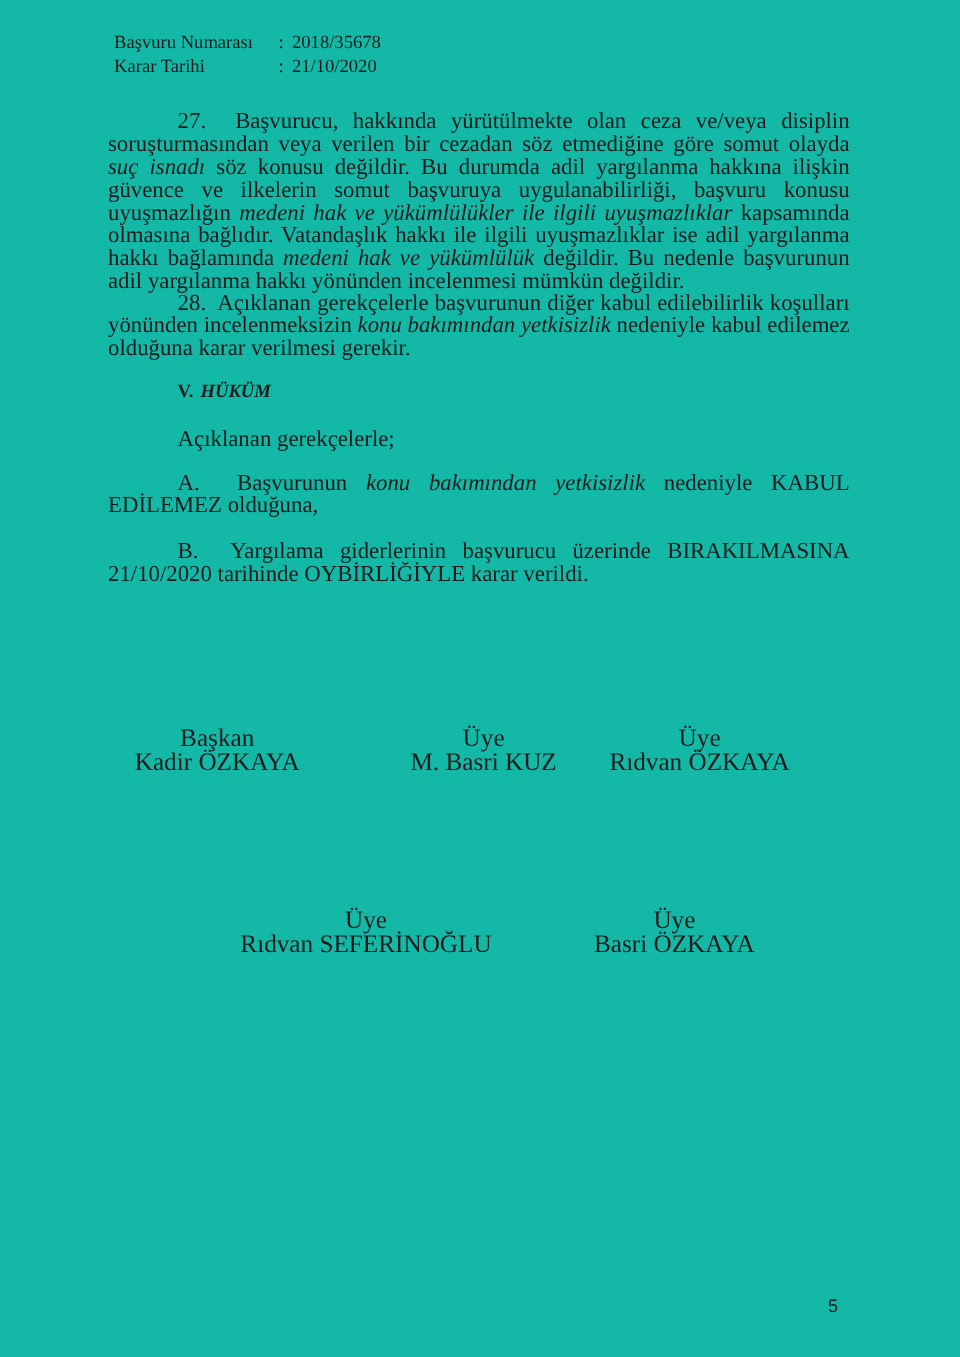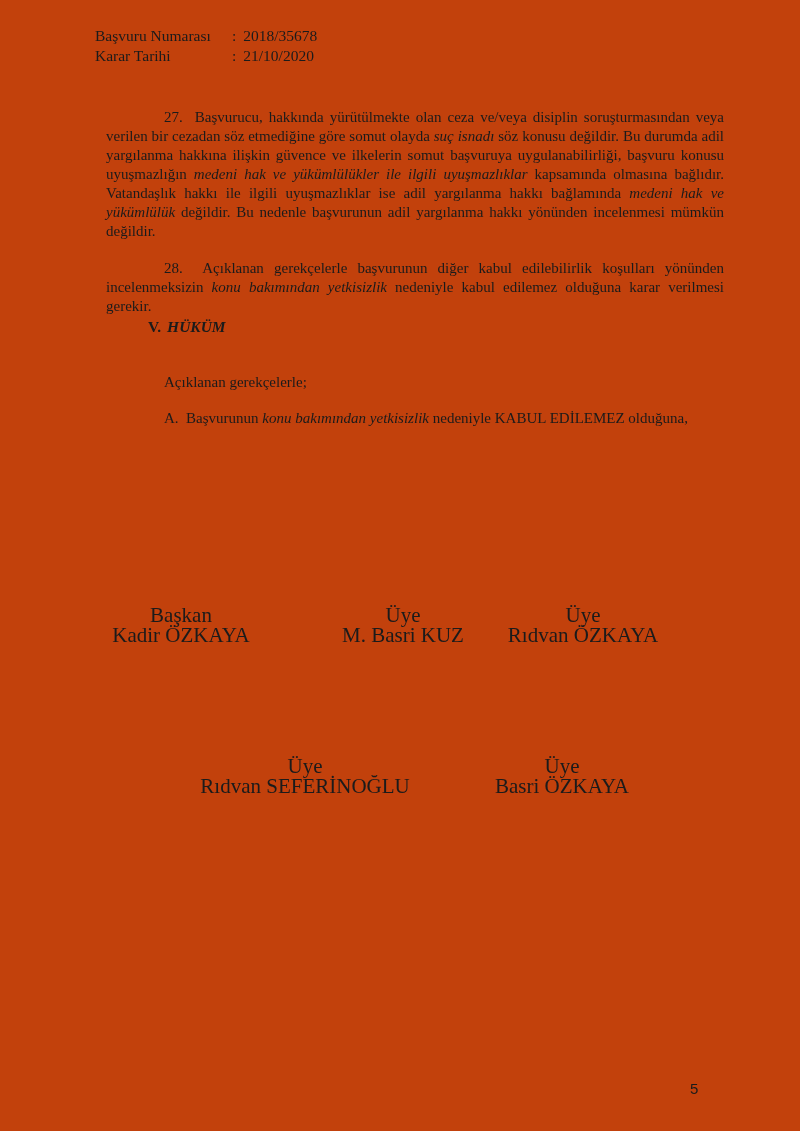--- a/index.html
+++ b/index.html
@@ -1,20 +1,20 @@
 <!DOCTYPE html>
 <html lang="tr"><head>
 <meta charset="utf-8">
 <style>
   html, body { margin: 0; padding: 0; background: #ffffff; }
   .page {
     position: relative;
     width: 800px;
     height: 1131px;
-    background: #c2410c;
+    background: #14b8a6;
     color: #1b1b1b;
     font-family: "Liberation Serif", serif;
     overflow: hidden;
   }
   
   .doc-header {
     position: absolute;
     left: 95px;
     top: 26px;
     font-size: 15.5px;
@@ -22,25 +22,25 @@
   }
   .hrow { display: flex; }
   .hlabel { width: 137px; }
   .hsep { margin-right: 7px; }
 
   
   .para {
     position: absolute;
     left: 90px;
     width: 618px;
-    font-size: 15px;
+    font-size: 19px;
     line-height: 19px;
     text-align: justify;
     text-indent: 58px;
-    margin: 16px;
+    margin: 0;
   }
   .para i { font-style: italic; }
 
   .section-heading {
     position: absolute;
     left: 148px;
     font-size: 15.5px;
     line-height: 19px;
     font-weight: bold;
     margin: 0;
@@ -87,20 +87,21 @@
   <p class="para" style="top:92px"><span>27.&nbsp; Başvurucu, hakkında yürütülmekte olan ceza ve/veya disiplin soruşturmasından veya verilen bir cezadan söz etmediğine göre somut olayda </span><i>suç isnadı</i><span> söz konusu değildir. Bu durumda adil yargılanma hakkına ilişkin güvence ve ilkelerin somut başvuruya uygulanabilirliği, başvuru konusu uyuşmazlığın </span><i>medeni hak ve yükümlülükler ile ilgili uyuşmazlıklar</i><span> kapsamında olmasına bağlıdır. Vatandaşlık hakkı ile ilgili uyuşmazlıklar ise adil yargılanma hakkı bağlamında </span><i>medeni hak ve yükümlülük</i><span> değildir. Bu nedenle başvurunun adil yargılanma hakkı yönünden incelenmesi mümkün değildir.</span></p>
 
   <p class="para" style="top:243px"><span>28.&nbsp; Açıklanan gerekçelerle başvurunun diğer kabul edilebilirlik koşulları yönünden incelenmeksizin </span><i>konu bakımından yetkisizlik</i><span> nedeniyle kabul edilemez olduğuna karar verilmesi gerekir.</span></p>
 
   <h2 class="section-heading" style="top:317px"><span class="heading-numeral">V.</span><span class="heading-title">HÜKÜM</span></h2>
 
   <p class="para" style="top:393px"><span>A.&nbsp; Başvurunun </span><i>konu bakımından yetkisizlik</i><span> nedeniyle KABUL EDİLEMEZ olduğuna,</span></p>
 
   <p class="para" style="top:357px"><span>Açıklanan gerekçelerle;</span></p>
 
+  <p class="para" style="top:450px"><span>B.&nbsp; Yargılama giderlerinin başvurucu üzerinde BIRAKILMASINA 21/10/2020 tarihinde OYBİRLİĞİYLE karar verildi.</span></p>
 
   <div class="sig" style="left:181px; top:606px">
     <div>Başkan</div>
     <div>Kadir ÖZKAYA</div>
   </div>
   <div class="sig" style="left:403px; top:606px">
     <div>Üye</div>
     <div>M. Basri KUZ</div>
   </div>
   <div class="sig" style="left:583px; top:606px">

